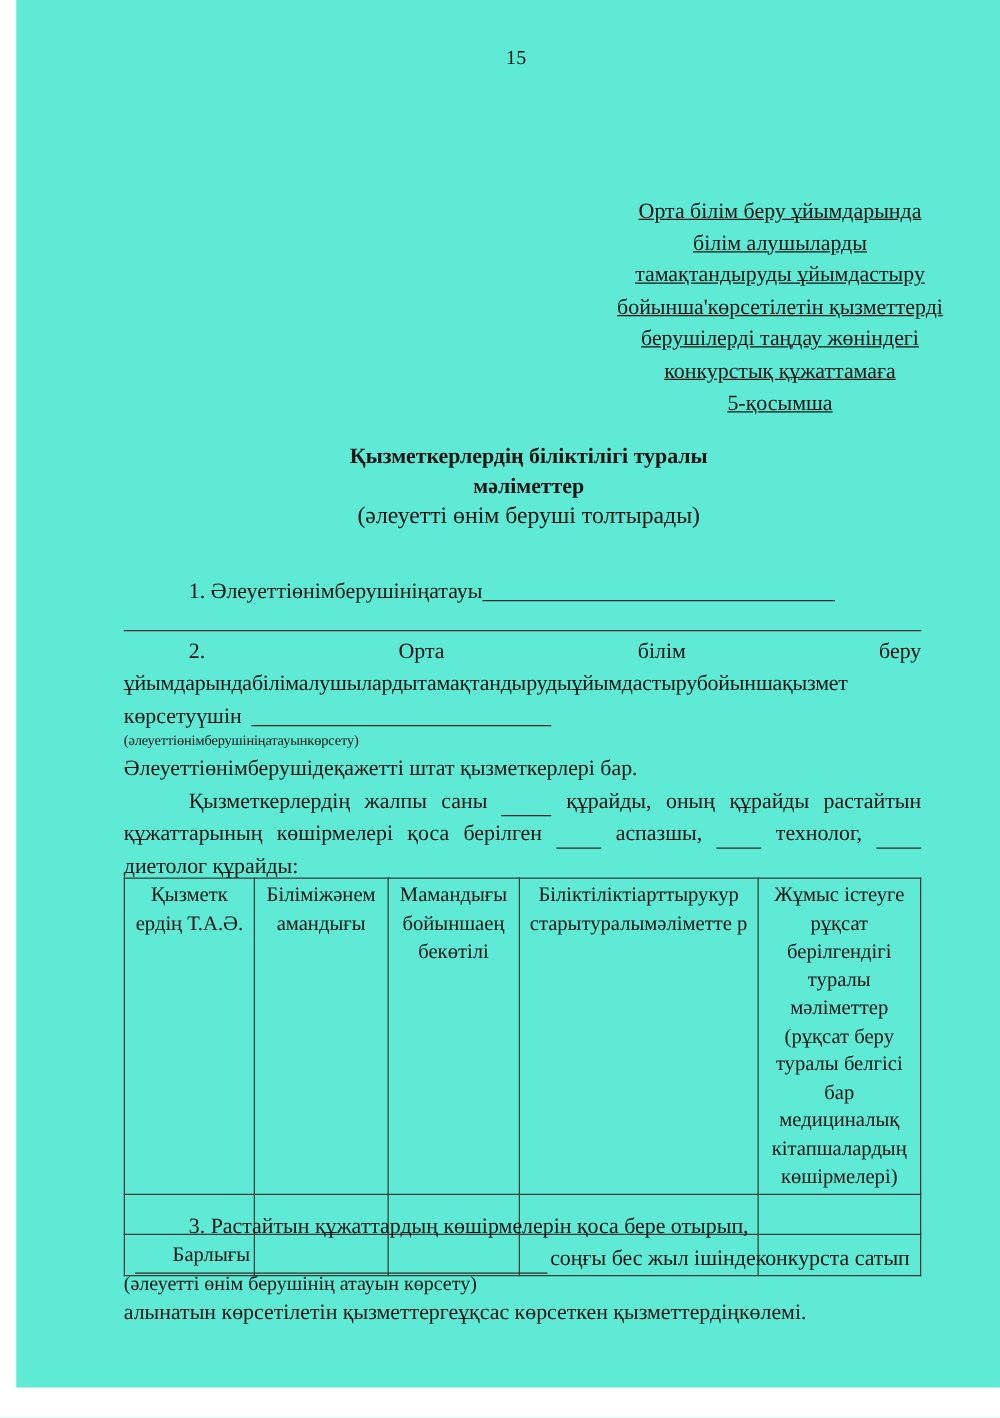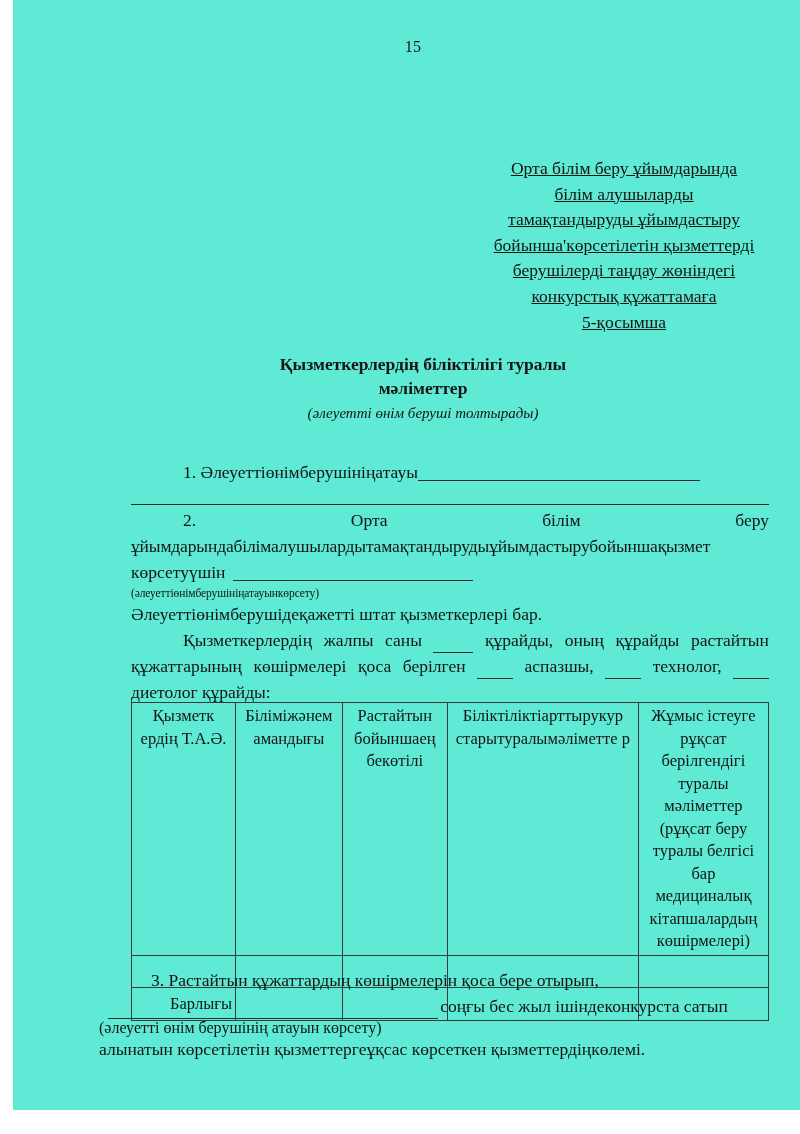--- a/index.html
+++ b/index.html
@@ -52,35 +52,33 @@
     left: 100px;
     width: 620px;
     text-align: center;
   }
   .title-main {
     font-weight: bold;
     font-size: 17.5px;
     line-height: 24px;
   }
   .title-sub {
-    font-size: 15px;
+    font-size: 19px;
     line-height: 24px;
     margin-top: 1px;
-    font-style: italic;
   }
 
   
   .body-area {
     position: absolute;
     left: 86px;
     top: 460px;
     width: 638px;
     font-size: 17.5px;
     line-height: 25px;
-    margin-left: 32px;
   }
 
   .ln { position: relative; white-space: nowrap; }
 
   .item-1 {
     height: 28px;
     padding-left: 52px;
   }
   .rule {
     display: inline-block;
@@ -301,21 +299,21 @@
         <col class="c1">
           <col class="c2">
           <col class="c3">
           <col class="c4">
           <col class="c6">
       </colgroup>
       <tbody>
         <tr>
           <td class="head">Қызметк ердің Т.А.Ә.</td>
           <td class="head">Біліміжәнем амандығы</td>
-          <td class="head">Растайтын бойыншаең бекөтілі</td>
+          <td class="head">Мамандығы бойыншаең бекөтілі</td>
           <td class="head">Біліктіліктіарттырукур старытуралымәліметте р</td>
           <td class="head">Жұмыс істеуге рұқсат берілгендігі туралы мәліметтер (рұқсат беру туралы белгісі бар медициналық кітапшалардың көшірмелері)</td>
         </tr>
         <tr class="empty-row">
           <td></td>
           <td></td>
           <td></td>
           <td></td>
           <td></td>
         </tr>

